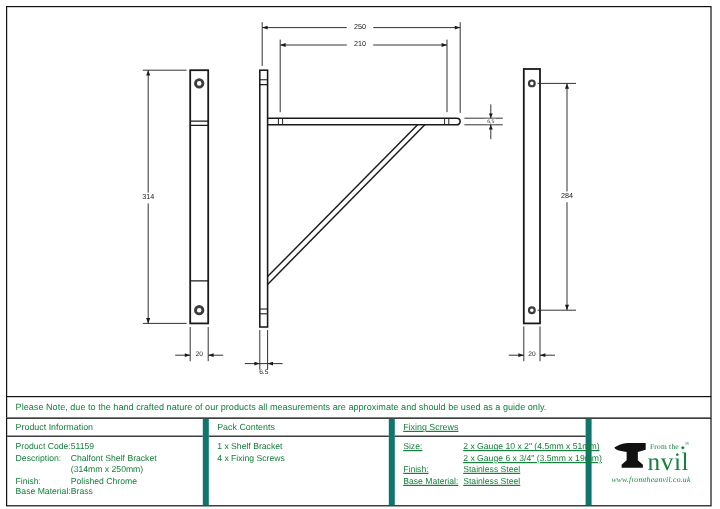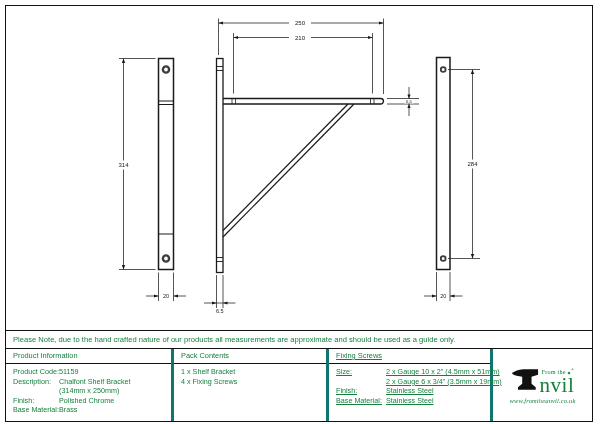--- a/index.html
+++ b/index.html
@@ -15,21 +15,21 @@
     position:absolute; left:5px; top:330px; width:588px; height:19px;
     border:1px solid #111; box-sizing:border-box; background:#fff;
     display:flex; align-items:center; padding-left:7px; font-size:7.6px;
   }
   .spec-table {
     position:absolute; left:5px; top:348px; width:588px; height:74px;
     border:1px solid #111; box-sizing:border-box; background:#fff;
     display:flex; flex-direction:row;
   }
   .col { box-sizing:border-box; height:100%; }
-  .col-sep { border-right:3px solid #0f766e; }
+  .col-sep { border-right:5px solid #0f766e; }
   .col-product { width:168px; }
   .col-pack    { width:155px; }
   .col-screws  { width:164px;text-decoration:underline; }
   .col-logo    { width:99px; display:flex; flex-direction:column; align-items:center; justify-content:center; }
   .cell-header {
     height:14px; line-height:14px; border-bottom:1px solid #111;
     padding-left:7px; font-size:7.4px;
   }
   .cell-body { padding:3px 2px 0 7px; font-size:7.2px; }
   .kv-row { display:flex; line-height:9.6px; white-space:nowrap; }

